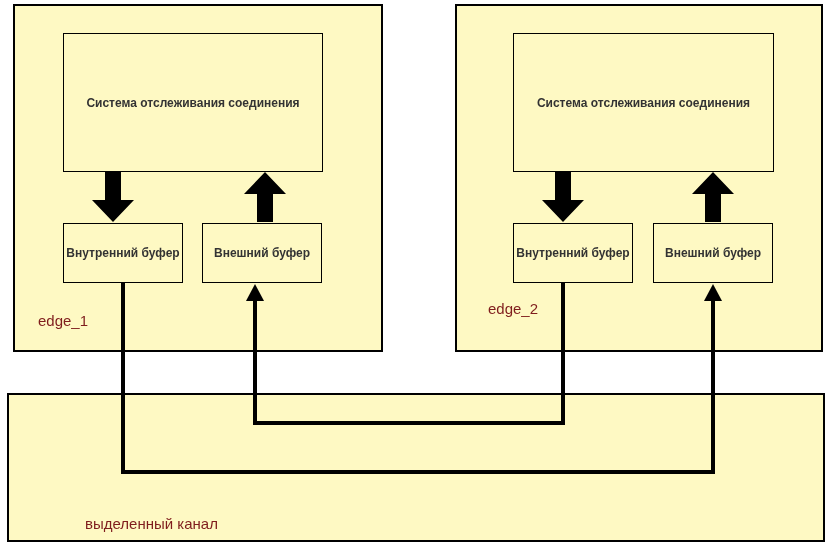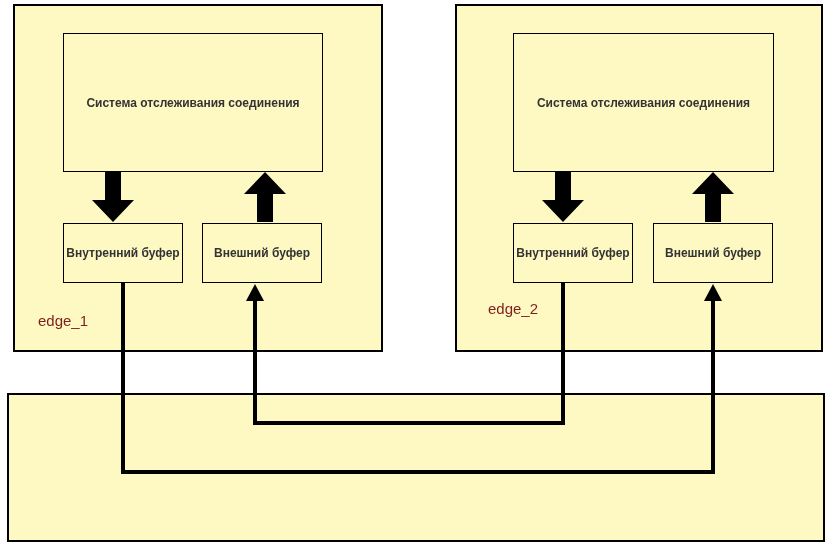--- a/index.html
+++ b/index.html
@@ -87,20 +87,21 @@
     <span>Система отслеживания соединения</span>
   </div>
   <div class="box node ibuf2">
     <span>Внутренний буфер</span>
   </div>
   <div class="box node ebuf2">
     <span>Внешний буфер</span>
   </div>
 
   <div class="box outer-box channel-box"></div>
+  <div class="corner-label channel-label">выделенный канал</div>
 
   <svg class="arrow-layer" width="831" height="551" viewBox="0 0 831 551" xmlns="http://www.w3.org/2000/svg">
 
     <polygon points="105,172 121,172 121,200 134,200 113,222 92,200 105,200" fill="#000000"></polygon>
 
     <polygon points="265,172 286,194 273,194 273,222 257,222 257,194 244,194" fill="#000000"></polygon>
 
     <polygon points="555,172 571,172 571,200 584,200 563,222 542,200 555,200" fill="#000000"></polygon>
 
     <polygon points="713,172 734,194 721,194 721,222 705,222 705,194 692,194" fill="#000000"></polygon>

